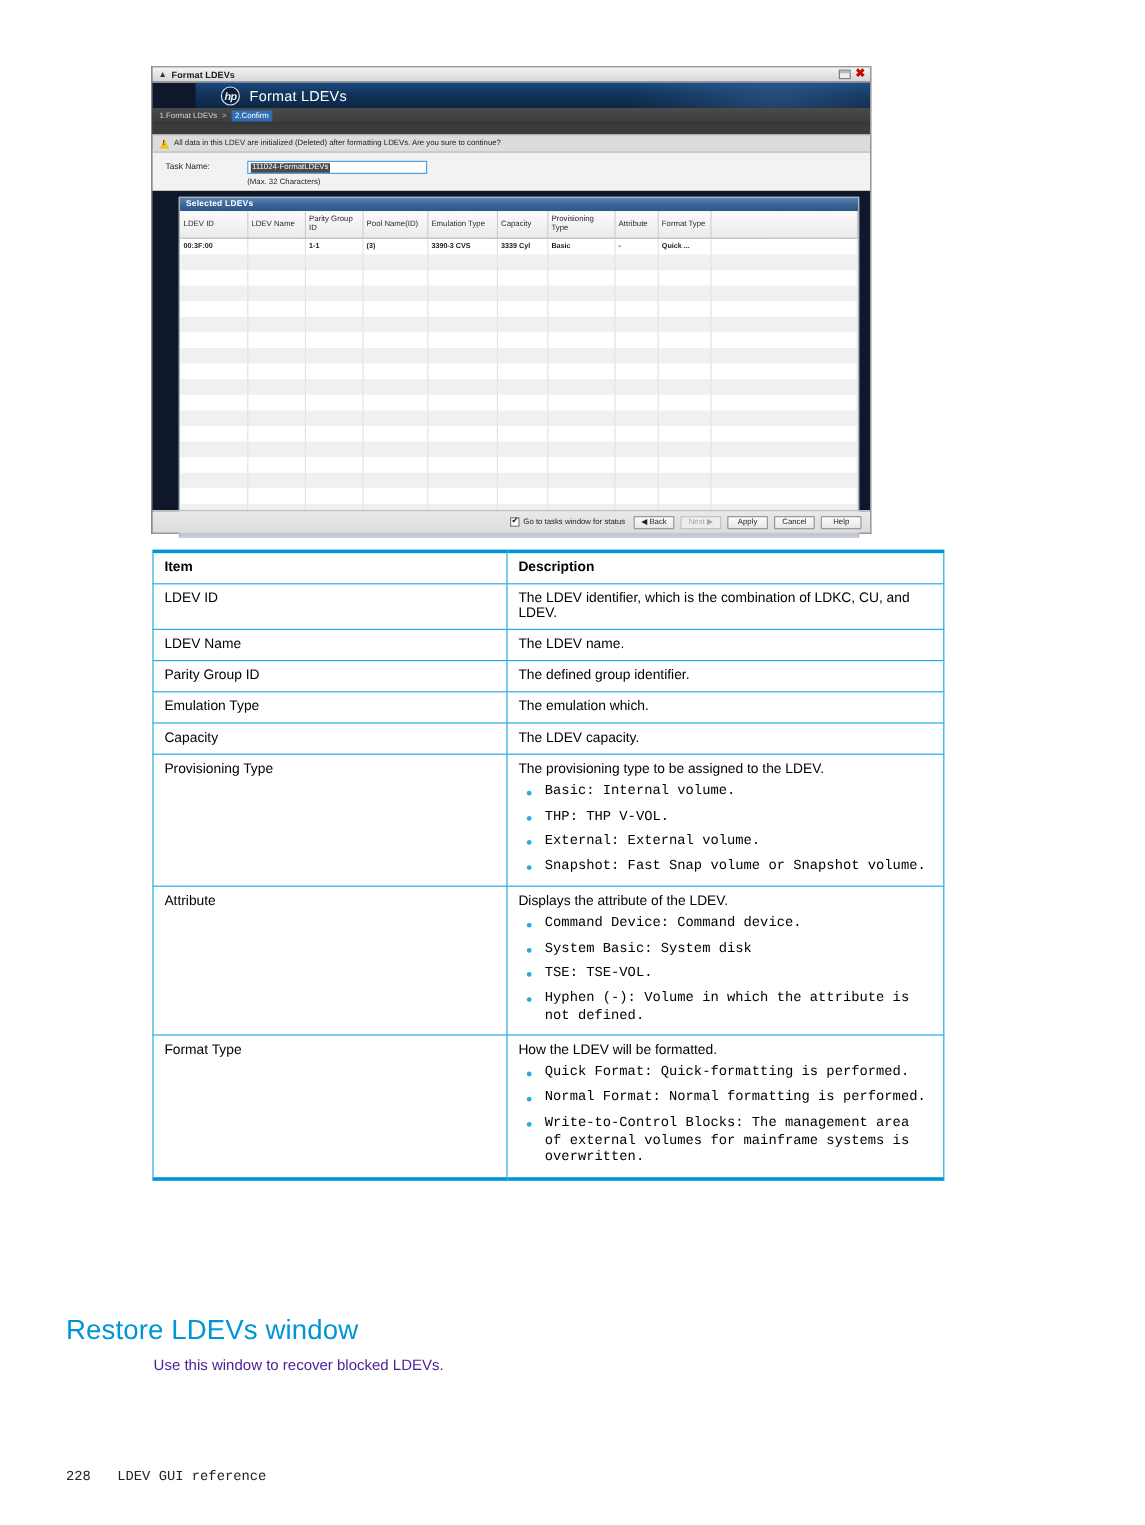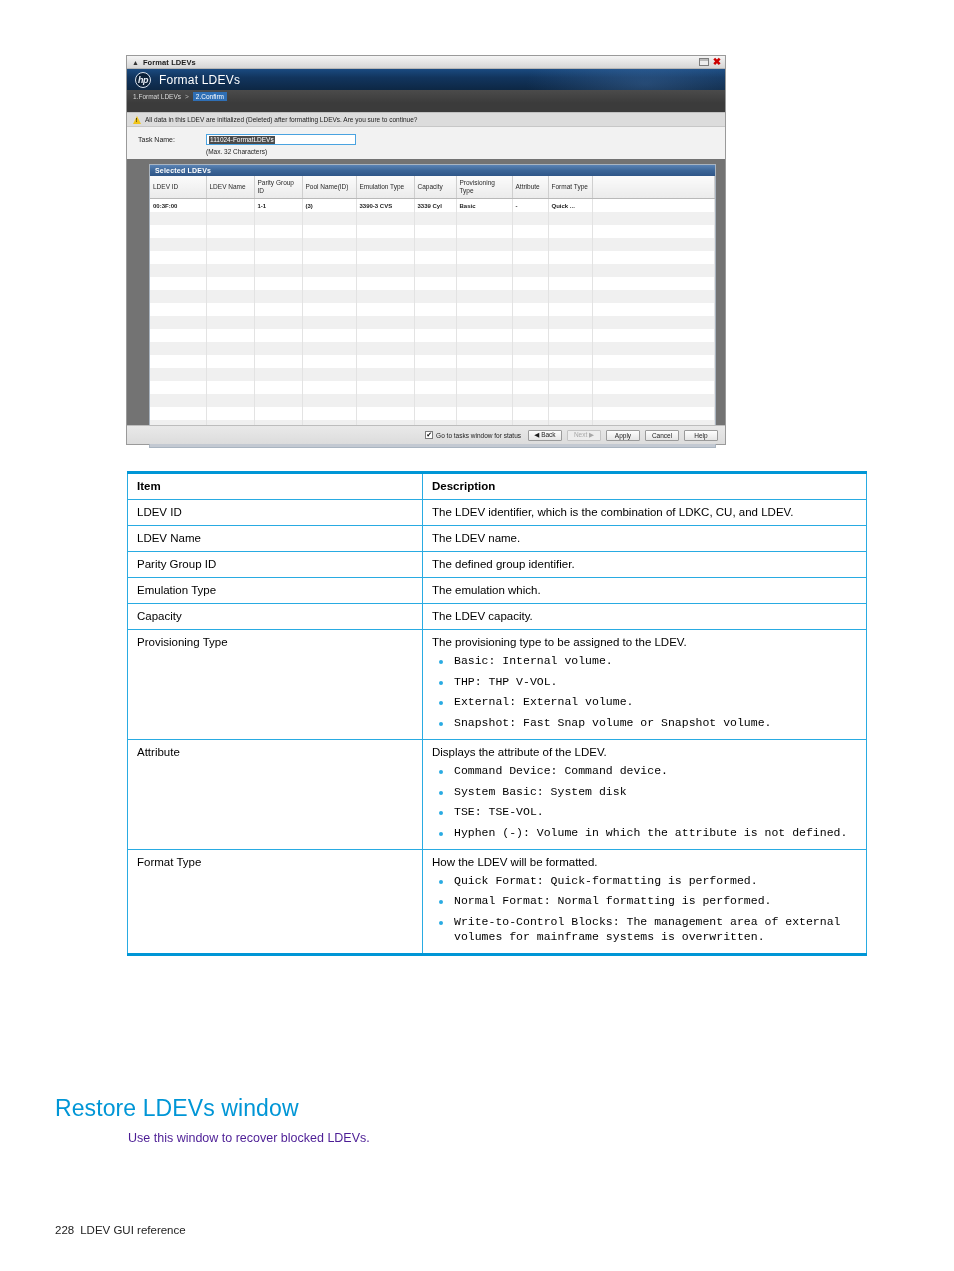--- a/index.html
+++ b/index.html
@@ -16,21 +16,21 @@
     overflow: hidden;
   }
 
   
   .shot {
     position: absolute;
     left: 126px;
     top: 55px;
     width: 600px;
     height: 390px;
-    background: #737373;
+    background: #0f172a;
     border: 1px solid #9a9a9a;
     box-sizing: border-box;
     font-size: 7px;
   }
   .shot-titlebar {
     height: 13px;
     background: linear-gradient(180deg, #f5f5f5 0%, #e3e3e3 55%, #d6d6d6 100%);
     border-bottom: 1px solid #b5b5b5;
     display: flex;
     align-items: center;
@@ -77,23 +77,24 @@
     line-height: 8px;
     text-align: center;
     font-family: "Liberation Sans", sans-serif;
   }
 
   .hp-band {
     height: 21px;
     background: linear-gradient(180deg, #1a4a80 0%, #12355e 40%, #0d2744 100%);
     display: flex;
     align-items: center;
-    padding-left: 8px;
+    padding-left: 21px;
     position: relative;
     overflow: hidden;
+    margin-left: 36px;
   }
   .hp-band::after {
     content: "";
     position: absolute;
     right: -40px; top: -30px;
     width: 240px; height: 90px;
     background: radial-gradient(ellipse at center, rgba(90,140,200,.30) 0%, rgba(90,140,200,0) 70%);
     pointer-events: none;
   }
   .hp-logo {
@@ -296,22 +297,22 @@
     justify-content: center;
     padding: 0 5px;
     box-sizing: border-box;
   }
   .btn.disabled { color: #a8a8a8; border-color: #c4c4c4; background: #ededed; }
 
   
   .doc-table {
     position: absolute;
     left: 127px;
-    top: 471px;
-    width: 740px;
+    top: 458px;
+    width: 660px;
     border-collapse: collapse;
     font-size: 11.5px;
     color: #000;
   }
   .doc-table td, .doc-table th {
     border: 1px solid #29abe2;
     padding: 6px 9px 7px 9px;
     vertical-align: top;
     text-align: left;
     font-weight: normal;
@@ -367,21 +368,22 @@
     font-size: 12.5px;
     color: #4c1d95;
   }
   .pg-footer {
     position: absolute;
     left: 55px;
     top: 1224px;
     font-size: 11.5px;
     color: #222;
     display: flex;
-    gap: 6px;
+    gap: 22px;
+    font-family: Liberation Mono, monospace;
   }
 </style>
 </head>
 <body>
 
 <div class="shot">
 
   <div class="shot-titlebar">
     <span class="win-ico">▲</span>
     <span class="shot-title">Format LDEVs</span>

